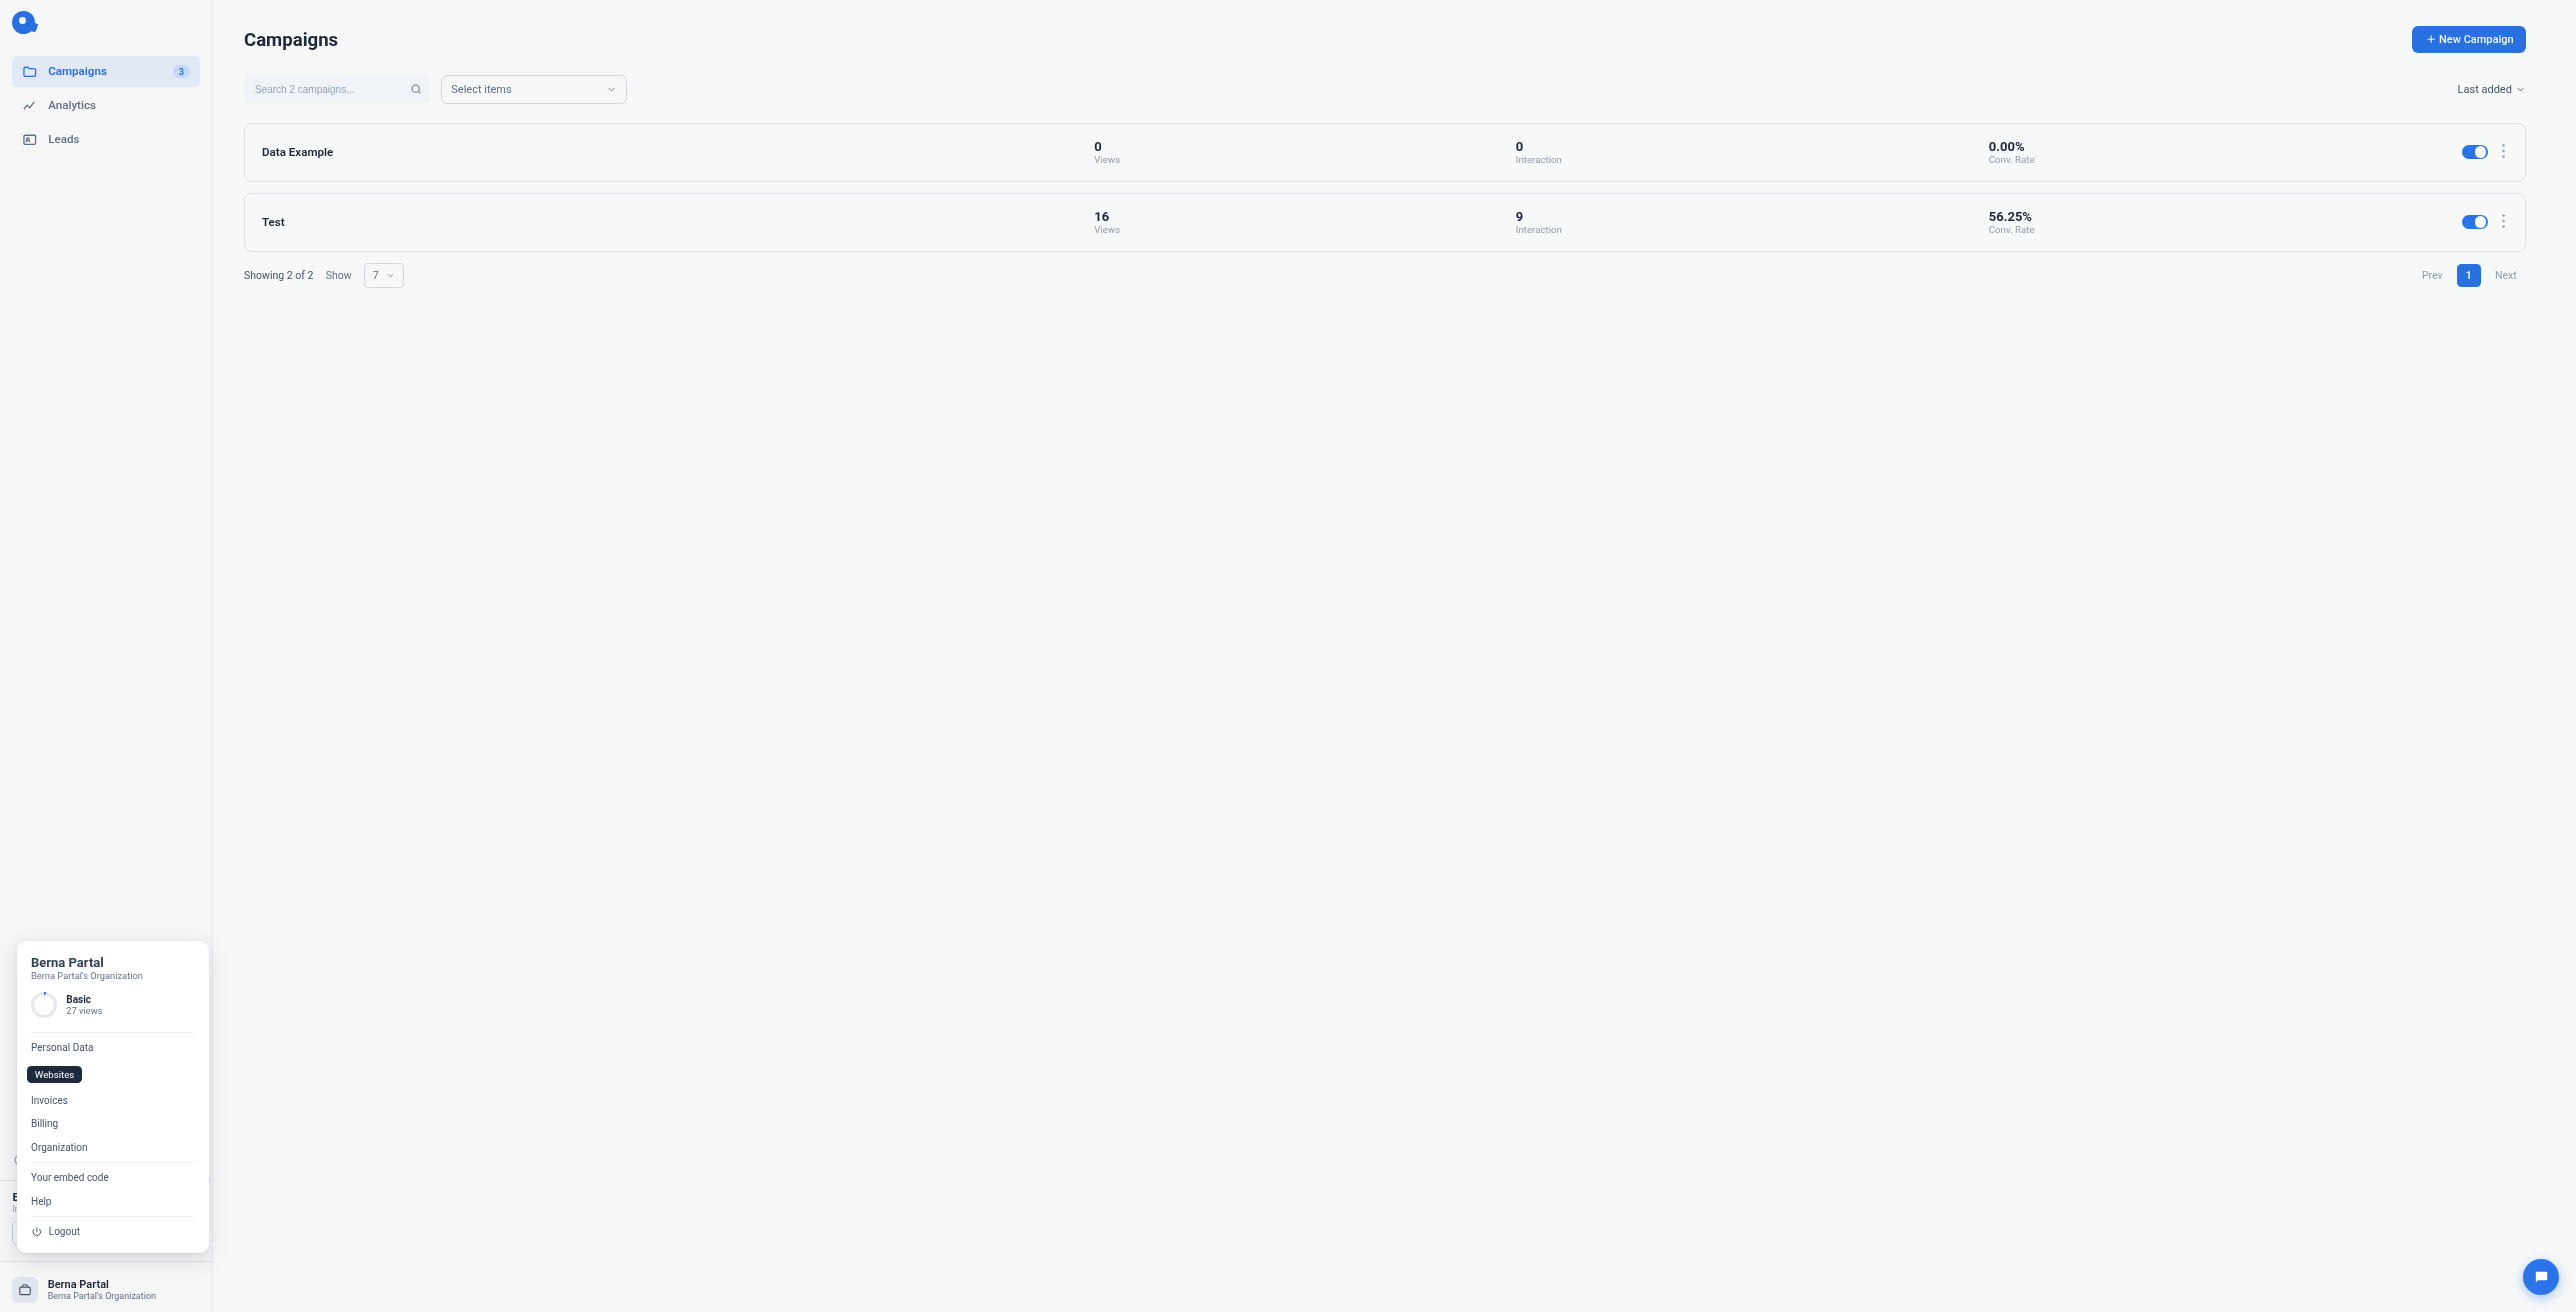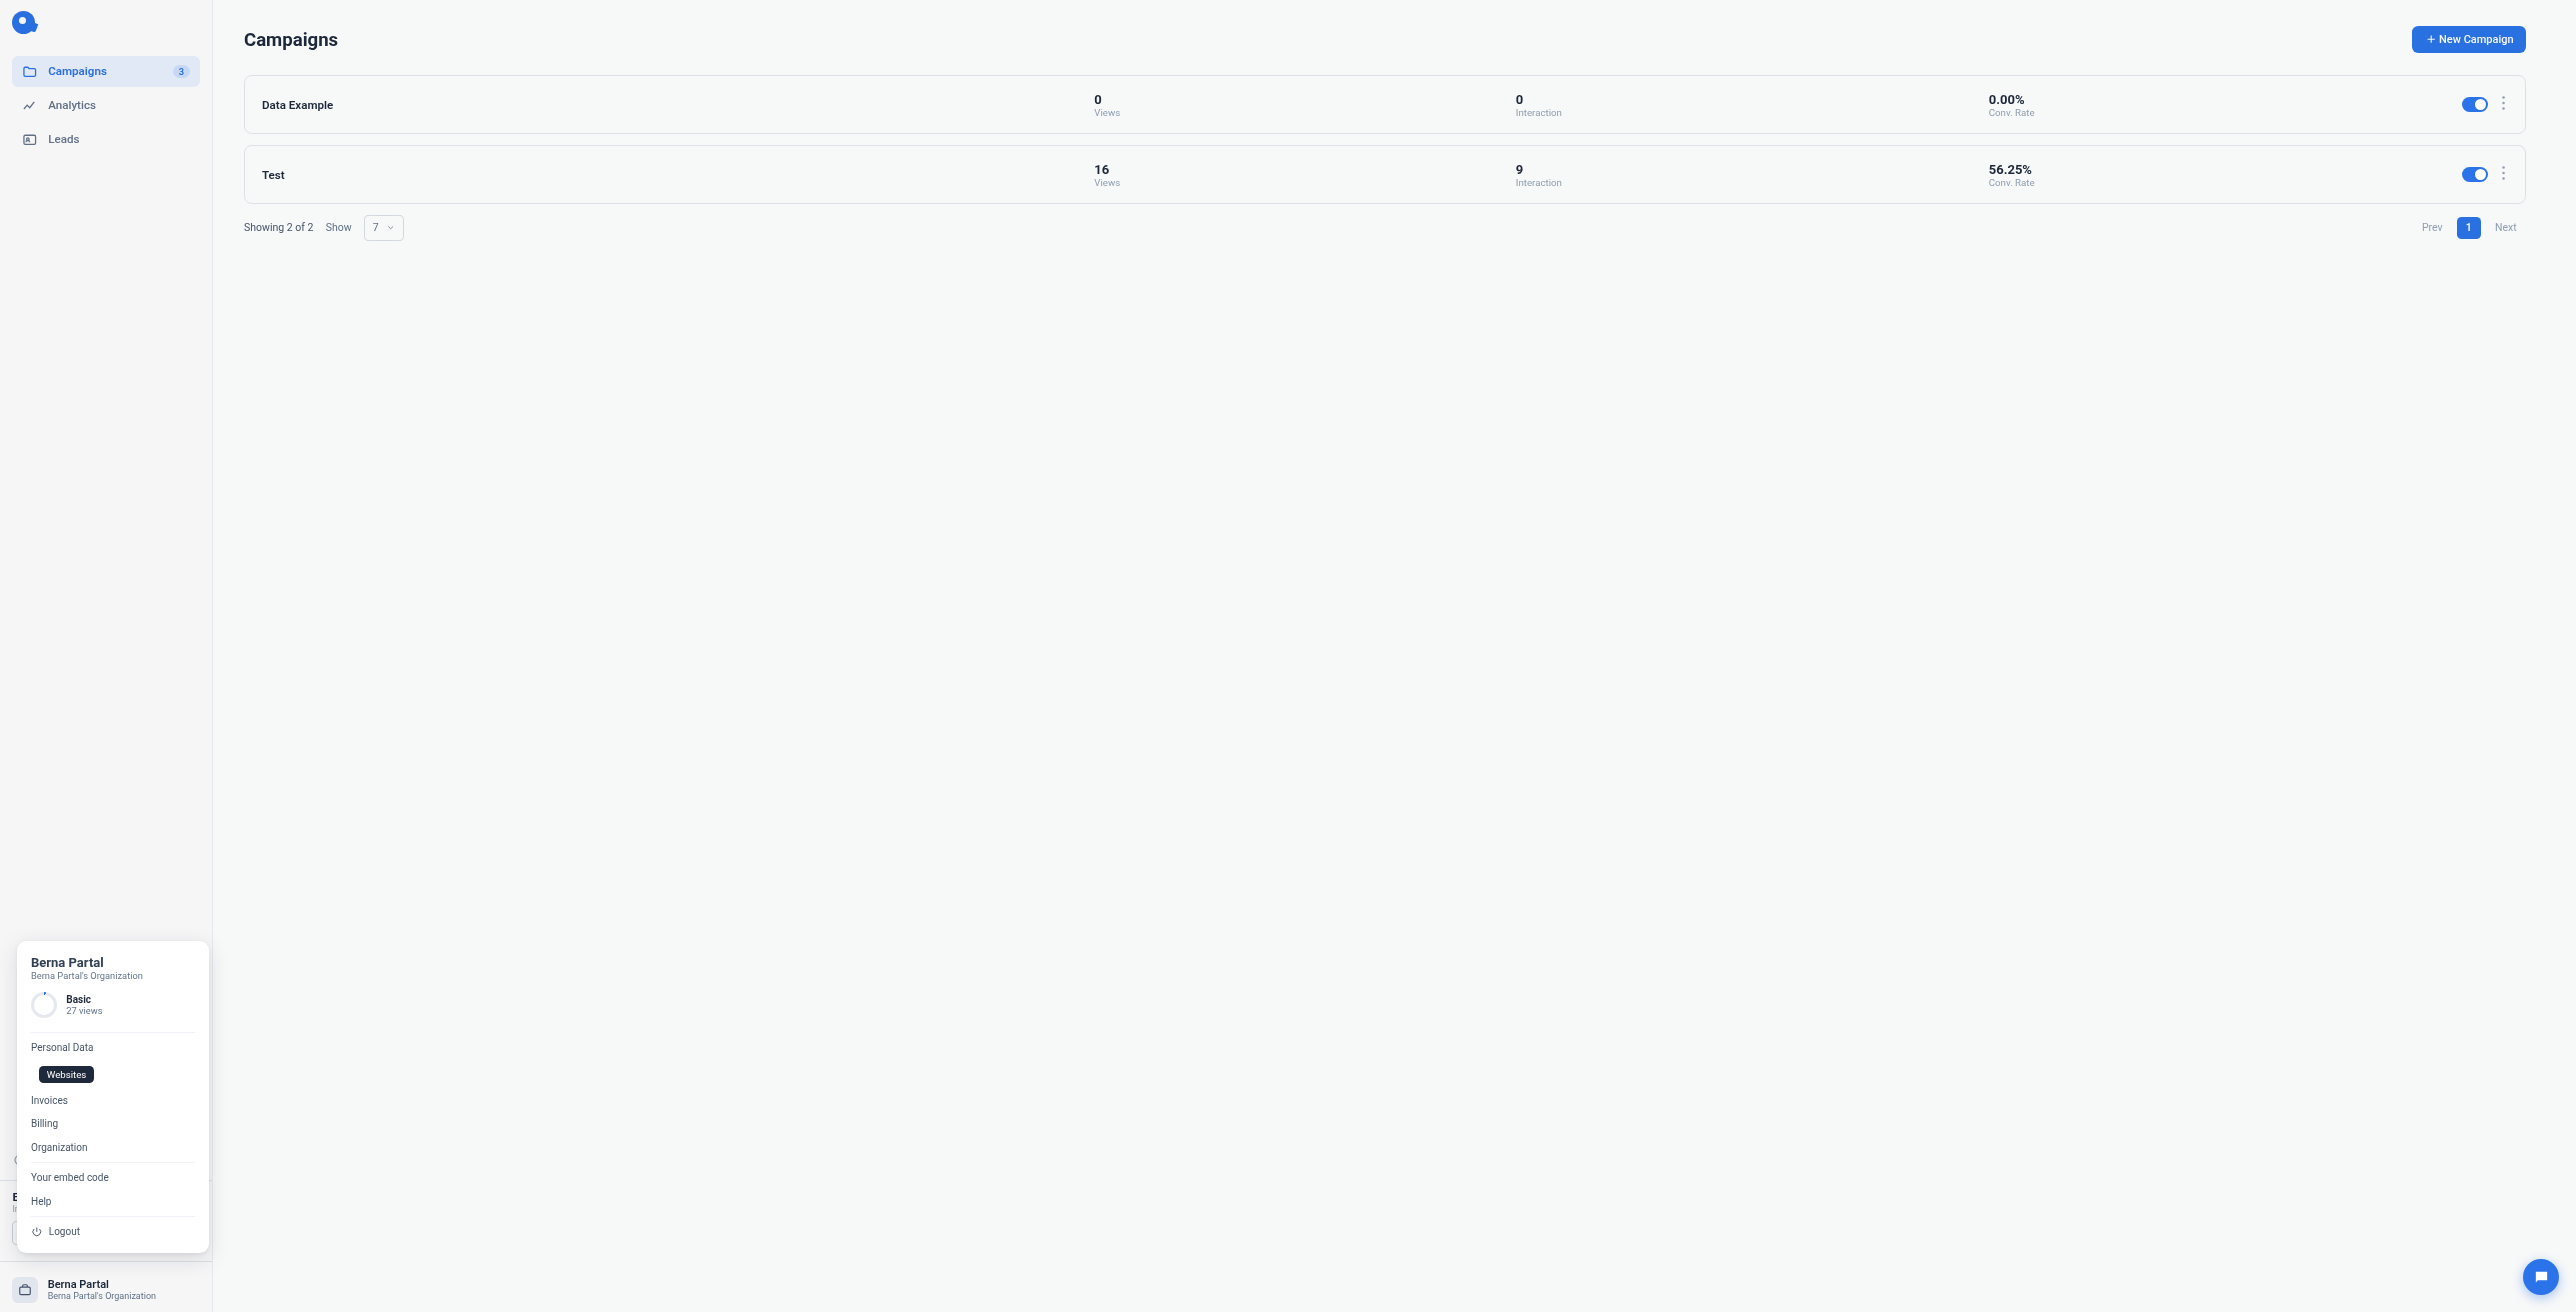--- a/index.html
+++ b/index.html
@@ -97,21 +97,21 @@
       position: relative;
     }
     .plan-ring::after { content: ""; position: absolute; inset: 3.1px; background: #fff; border-radius: 50%; }
     .plan-label { font-weight: 700; font-size: 10px; color: #1e293b; }
     .plan-sub { font-size: 9.3px; color: #64748b; }
     .pop-sep { height: 0.8px; background: #eef1f5; margin: 3.1px 14px; }
     .pop-item {
       padding: 6.2px 14px; font-size: 10px; color: #475569; cursor: pointer;
       display: flex; align-items: center; border-radius: 4.6px; text-align: center;
     }
-    .pop-item.w-indent { padding-left: 22px; }
+    .pop-item.w-indent { padding-left: 10px; }
     .pop-item.active-pill span {
       display: inline-block; background: #1e293b; color: #fff;
       padding: 3.1px 7.7px; border-radius: 4.6px; font-size: 9.7px;
     }
     .pop-logout svg { width: 11.6px; height: 11.6px; margin-right: 6.2px; color: #475569; }
 
     
     .overlay {
       position: absolute; inset: 0;
       background: rgba(15,23,42,0.04);
@@ -331,20 +331,41 @@
     <div class="mhead">
       <div class="mtitle">Campaigns</div>
       <div class="new-btn">
         <svg viewBox="0 0 24 24" fill="none" stroke="currentColor" stroke-width="2.2">
             <path d="M12 5v14M5 12h14"></path>
           </svg>
         <span>New Campaign</span>
       </div>
     </div>
 
+    <div class="filters">
+      <div class="search-wrap">
+        <input type="text" placeholder="Search 2 campaigns..." style="">
+        <svg viewBox="0 0 24 24" fill="none" stroke="currentColor" stroke-width="2">
+            <circle cx="11" cy="11" r="7"></circle>
+            <path d="m20 20-3.5-3.5"></path>
+          </svg>
+      </div>
+      <div class="select-box">
+        <span>Select items</span>
+        <svg viewBox="0 0 24 24" fill="none" stroke="currentColor" stroke-width="2">
+            <path d="m6 9 6 6 6-6"></path>
+          </svg>
+      </div>
+      <div class="sort-box">
+        <span>Last added</span>
+        <svg viewBox="0 0 24 24" fill="none" stroke="currentColor" stroke-width="2">
+            <path d="m6 9 6 6 6-6"></path>
+          </svg>
+      </div>
+    </div>
 
     <div class="card">
       <div class="card-name">Data Example</div>
       <div>
         <div class="stat-v">0</div>
         <div class="stat-l">Views</div>
       </div>
       <div>
         <div class="stat-v">0</div>
         <div class="stat-l">Interaction</div>

